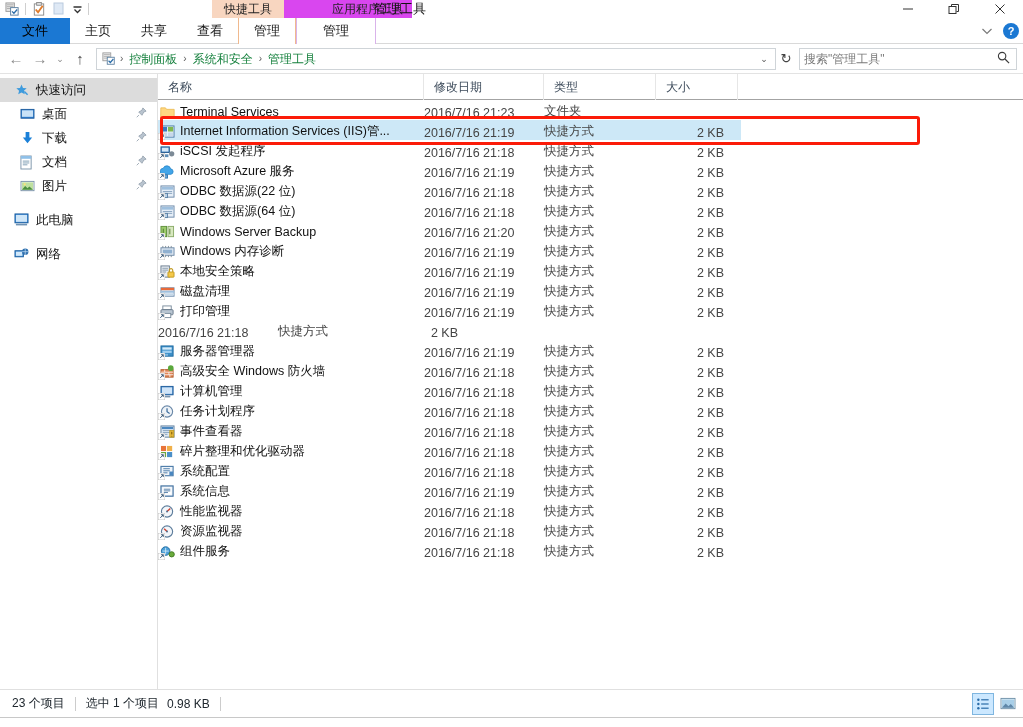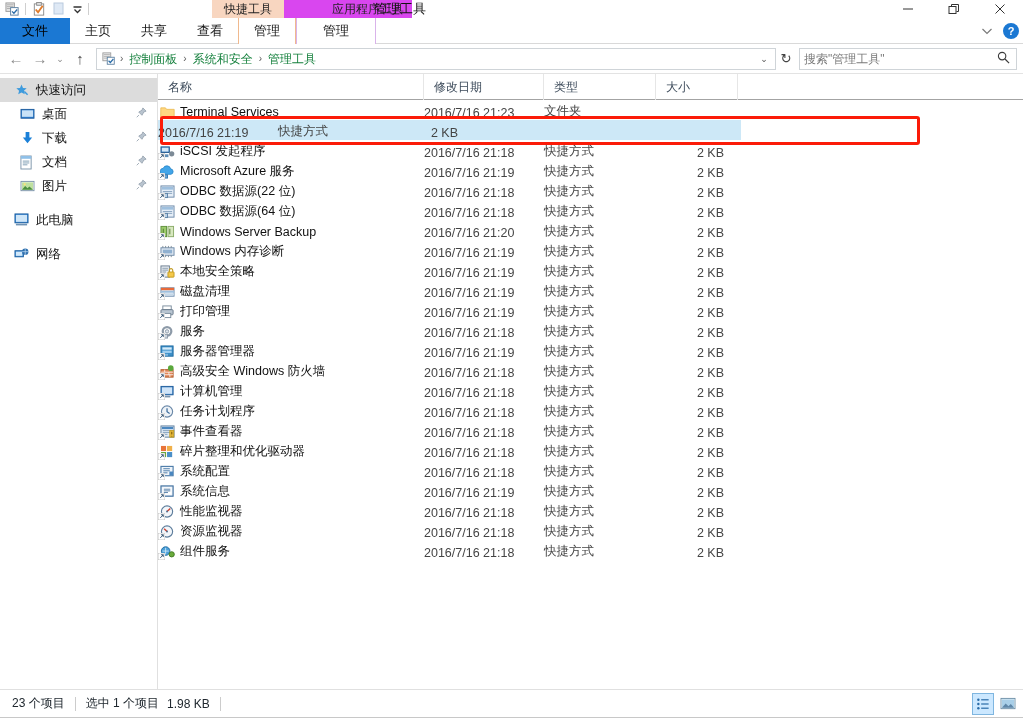--- a/index.html
+++ b/index.html
@@ -471,20 +471,36 @@
                 <path d="M0.8 2 h5 l1.2 1.6 h8.2 v9.2 h-14.6 z" fill="#ffd782" stroke="#e8b64c" stroke-width="0.8"></path>
               </svg>
             </span>
             <span class="nm">Terminal Services</span>
           </div>
           <div class="cell-date">2016/7/16 21:23</div>
           <div class="cell-type">文件夹</div>
           <div class="cell-size"></div>
         </div>
         <div class="row selected">
+          <div class="cell-name">
+            <span class="ico" style="position:relative">
+              <svg width="15" height="14" viewBox="0 0 16 15">
+                <rect x="1" y="1" width="14" height="12" fill="#eaf2fb" stroke="#4a7aa8"></rect>
+                <rect x="2" y="2" width="5.5" height="5" fill="#3a7ac0"></rect>
+                <rect x="8.5" y="2" width="5.5" height="5" fill="#7fb84f"></rect>
+                <rect x="2" y="8" width="5.5" height="4" fill="#c7d8ea"></rect>
+                <rect x="8.5" y="8" width="5.5" height="4" fill="#c7d8ea"></rect>
+              </svg>
+              <svg width="7" height="7" viewBox="0 0 8 8" style="position:absolute;left:0;bottom:0">
+                <rect x="0" y="0" width="8" height="8" fill="#fff" stroke="#9a9a9a" stroke-width="0.6"></rect>
+                <path d="M6 2 L2.6 5.6 M6 2 v2.6 M6 2 h-2.6" stroke="#2a4a6a" stroke-width="1" fill="none"></path>
+              </svg>
+            </span>
+            <span class="nm">Internet Information Services (IIS)管...</span>
+          </div>
           <div class="cell-date">2016/7/16 21:19</div>
           <div class="cell-type">快捷方式</div>
           <div class="cell-size">2 KB</div>
         </div>
         <div class="row">
           <div class="cell-name">
             <span class="ico" style="position:relative">
               <svg width="15" height="14" viewBox="0 0 16 15">
                 <rect x="1" y="2" width="9" height="6" fill="#4a87c0" stroke="#255c92"></rect>
                 <rect x="2" y="3" width="7" height="4" fill="#d5e8f8"></rect>
@@ -651,34 +667,20 @@
                 <path d="M6 2 L2.6 5.6 M6 2 v2.6 M6 2 h-2.6" stroke="#2a4a6a" stroke-width="1" fill="none"></path>
               </svg>
             </span>
             <span class="nm">打印管理</span>
           </div>
           <div class="cell-date">2016/7/16 21:19</div>
           <div class="cell-type">快捷方式</div>
           <div class="cell-size">2 KB</div>
         </div>
         <div class="row">
-          <div class="cell-name">
-            <span class="ico" style="position:relative">
-              <svg width="15" height="14" viewBox="0 0 16 15">
-                <circle cx="7.5" cy="6.8" r="4.6" fill="none" stroke="#8d9aa8" stroke-width="2.4"></circle>
-                <circle cx="7.5" cy="6.8" r="1.8" fill="#dfe5ec" stroke="#8d9aa8"></circle>
-                <rect x="1" y="10" width="7" height="4" fill="#cdd6e0" stroke="#8d9aa8"></rect>
-              </svg>
-              <svg width="7" height="7" viewBox="0 0 8 8" style="position:absolute;left:0;bottom:0">
-                <rect x="0" y="0" width="8" height="8" fill="#fff" stroke="#9a9a9a" stroke-width="0.6"></rect>
-                <path d="M6 2 L2.6 5.6 M6 2 v2.6 M6 2 h-2.6" stroke="#2a4a6a" stroke-width="1" fill="none"></path>
-              </svg>
-            </span>
-            <span class="nm">服务</span>
-          </div>
           <div class="cell-date">2016/7/16 21:18</div>
           <div class="cell-type">快捷方式</div>
           <div class="cell-size">2 KB</div>
         </div>
         <div class="row">
           <div class="cell-name">
             <span class="ico" style="position:relative">
               <svg width="15" height="14" viewBox="0 0 16 15">
                 <rect x="1" y="1" width="13" height="11" fill="#3d8fc8" stroke="#1f6aa0"></rect>
                 <rect x="2.5" y="2.5" width="10" height="2.5" fill="#d6ecfa"></rect>
@@ -892,21 +894,21 @@
 
     <div class="annot" style="top: 42px; border-color: rgb(251, 27, 8);"></div>
   </div>
 </div>
 
 <div class="statusbar">
   <span>23 个项目</span>
   <span class="st-sep"></span>
   <span>选中 1 个项目</span>
   <span style="width:8px"></span>
-  <span>1.98 KB</span>
+  <span>0.98 KB</span>
   <span class="st-sep"></span>
 
 
   <div class="status-right">
     <div class="viewbtn active">
       <svg width="15" height="14" viewBox="0 0 16 15">
         <circle cx="2.5" cy="3" r="1.3" fill="#2a6ca8"></circle>
           <path d="M5.5 3 h8" stroke="#2a6ca8" stroke-width="1.3"></path>
         <circle cx="2.5" cy="7.5" r="1.3" fill="#2a6ca8"></circle>
           <path d="M5.5 7.5 h8" stroke="#2a6ca8" stroke-width="1.3"></path>

